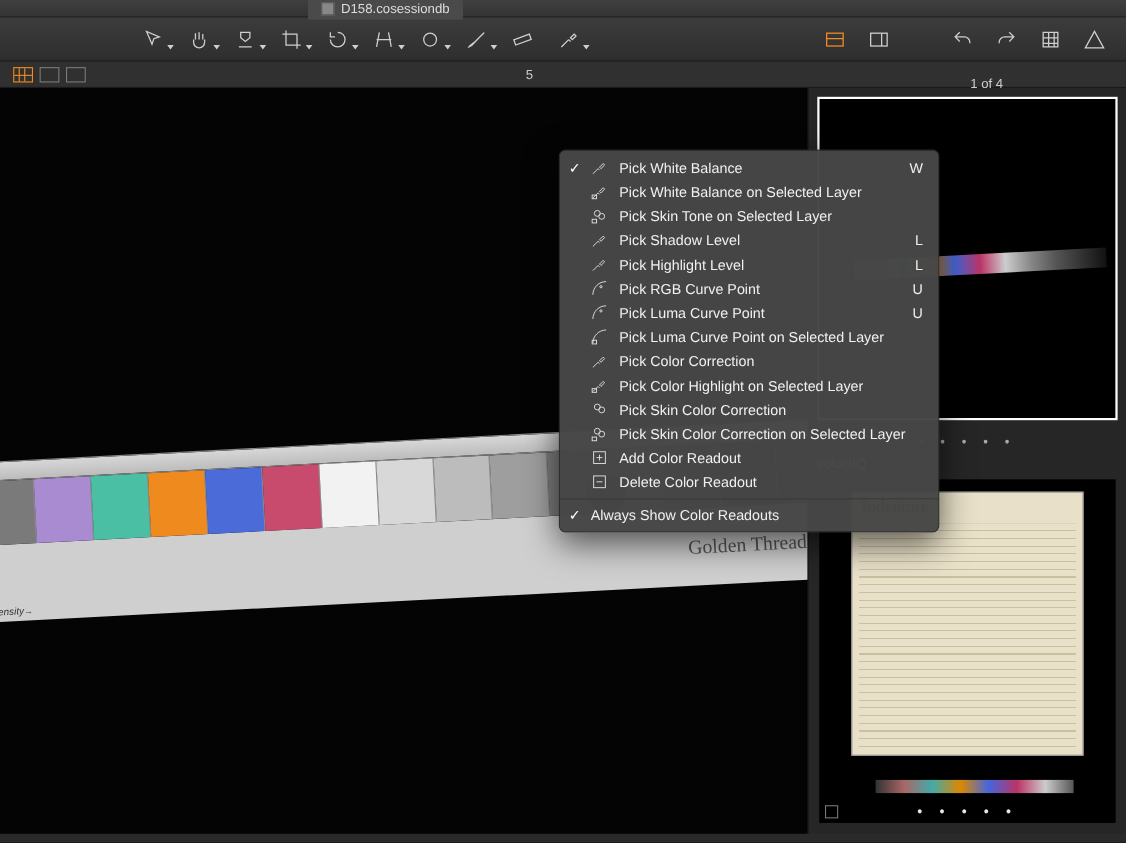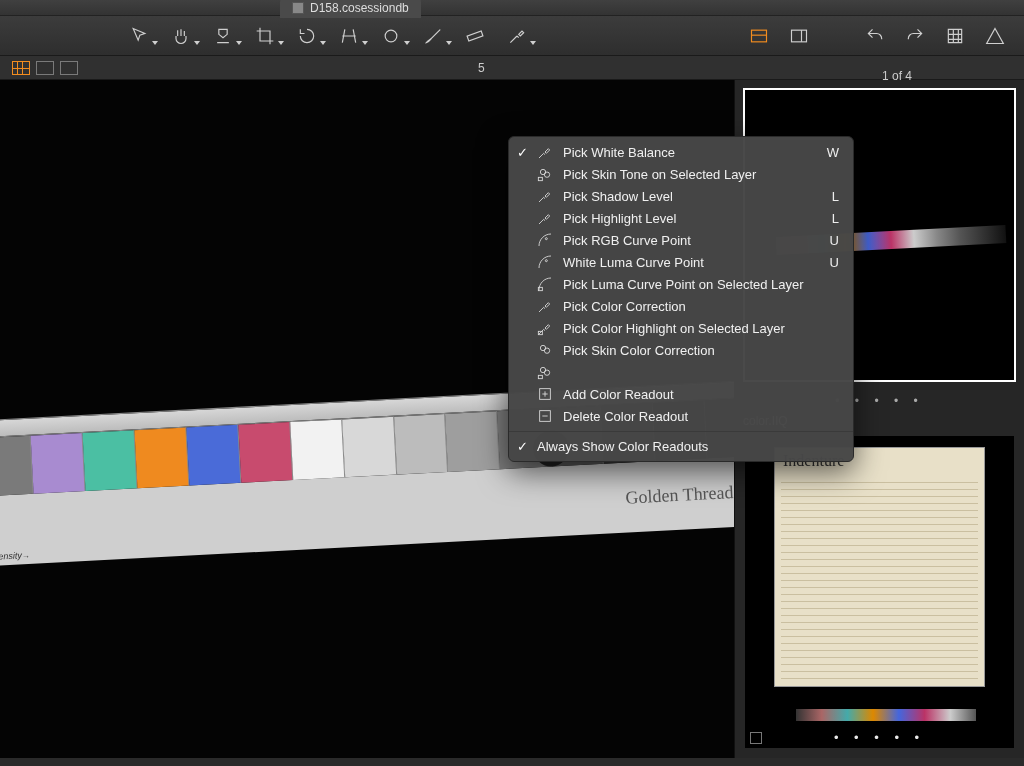--- a/index.html
+++ b/index.html
@@ -257,20 +257,29 @@
           <svg viewBox="0 0 24 24">
             <path d="M3 21l7-7m2-2l5-5 2 2-5 5zM10 14l2 2"></path>
           </svg>
         </span>
         <span>Pick White Balance</span>
         <span class="shortcut">W</span>
       </div>
       <div class="menu-item">
         <span class="mi-icon">
           <svg viewBox="0 0 24 24">
+            <path d="M3 21l7-7m2-2l5-5 2 2-5 5zM10 14l2 2"></path>
+            <rect x="2" y="17" width="6" height="5"></rect>
+          </svg>
+        </span>
+        <span>Pick White Balance on Selected Layer</span>
+      </div>
+      <div class="menu-item">
+        <span class="mi-icon">
+          <svg viewBox="0 0 24 24">
             <circle cx="9" cy="9" r="4"></circle>
             <circle cx="15" cy="13" r="4"></circle>
             <rect x="2" y="17" width="6" height="5"></rect>
           </svg>
         </span>
         <span>Pick Skin Tone on Selected Layer</span>
       </div>
       <div class="menu-item">
         <span class="mi-icon">
           <svg viewBox="0 0 24 24">
@@ -299,21 +308,21 @@
         <span>Pick RGB Curve Point</span>
         <span class="shortcut">U</span>
       </div>
       <div class="menu-item">
         <span class="mi-icon">
           <svg viewBox="0 0 24 24">
             <path d="M3 21c0-10 8-18 18-18"></path>
             <circle cx="14" cy="10" r="1.5"></circle>
           </svg>
         </span>
-        <span>White Luma Curve Point</span>
+        <span>Pick Luma Curve Point</span>
         <span class="shortcut">U</span>
       </div>
       <div class="menu-item">
         <span class="mi-icon">
           <svg viewBox="0 0 24 24">
             <path d="M3 21c0-10 8-18 18-18"></path>
             <rect x="2" y="17" width="6" height="5"></rect>
           </svg>
         </span>
         <span>Pick Luma Curve Point on Selected Layer</span>
@@ -345,20 +354,21 @@
         <span>Pick Skin Color Correction</span>
       </div>
       <div class="menu-item">
         <span class="mi-icon">
           <svg viewBox="0 0 24 24">
             <circle cx="9" cy="9" r="4"></circle>
             <circle cx="15" cy="13" r="4"></circle>
             <rect x="2" y="17" width="6" height="5"></rect>
           </svg>
         </span>
+        <span>Pick Skin Color Correction on Selected Layer</span>
       </div>
       <div class="menu-item">
         <span class="mi-icon">
           <svg viewBox="0 0 24 24">
             <rect x="4" y="4" width="16" height="16"></rect>
             <path d="M12 8v8M8 12h8"></path>
           </svg>
         </span>
         <span>Add Color Readout</span>
       </div>

